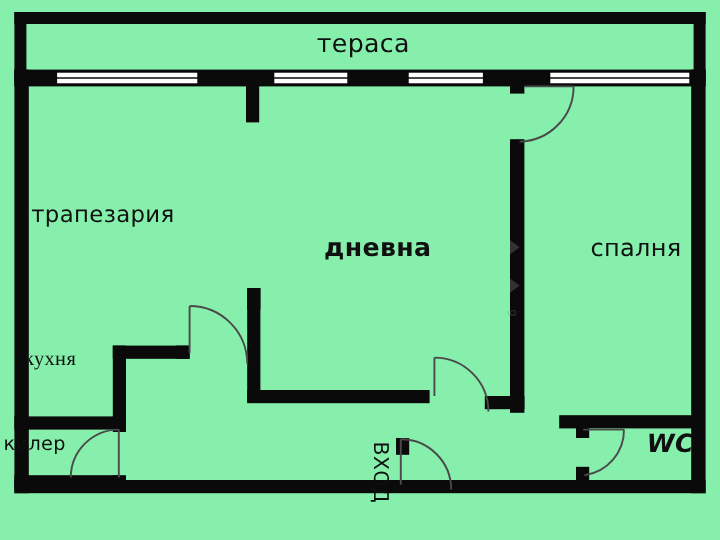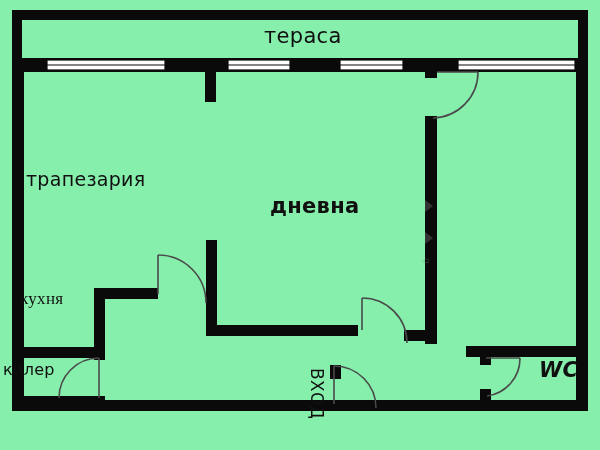--- a/index.html
+++ b/index.html
@@ -184,20 +184,21 @@
     </g>
 
   </svg>
 
   <div class="room-label lbl-terrace">тераса</div>
 
   <div class="room-label lbl-dining">трапезария</div>
 
   <div class="room-label lbl-living">дневна</div>
 
+  <div class="room-label lbl-bedroom">спалня</div>
 
   <div class="room-label lbl-kitchen">кухня</div>
 
   <div class="room-label lbl-pantry">килер</div>
 
   <div class="room-label lbl-wc">WC</div>
 
   <div class="room-label lbl-entrance">ВХОД</div>
 
   <div class="watermark wm-3">g</div>

